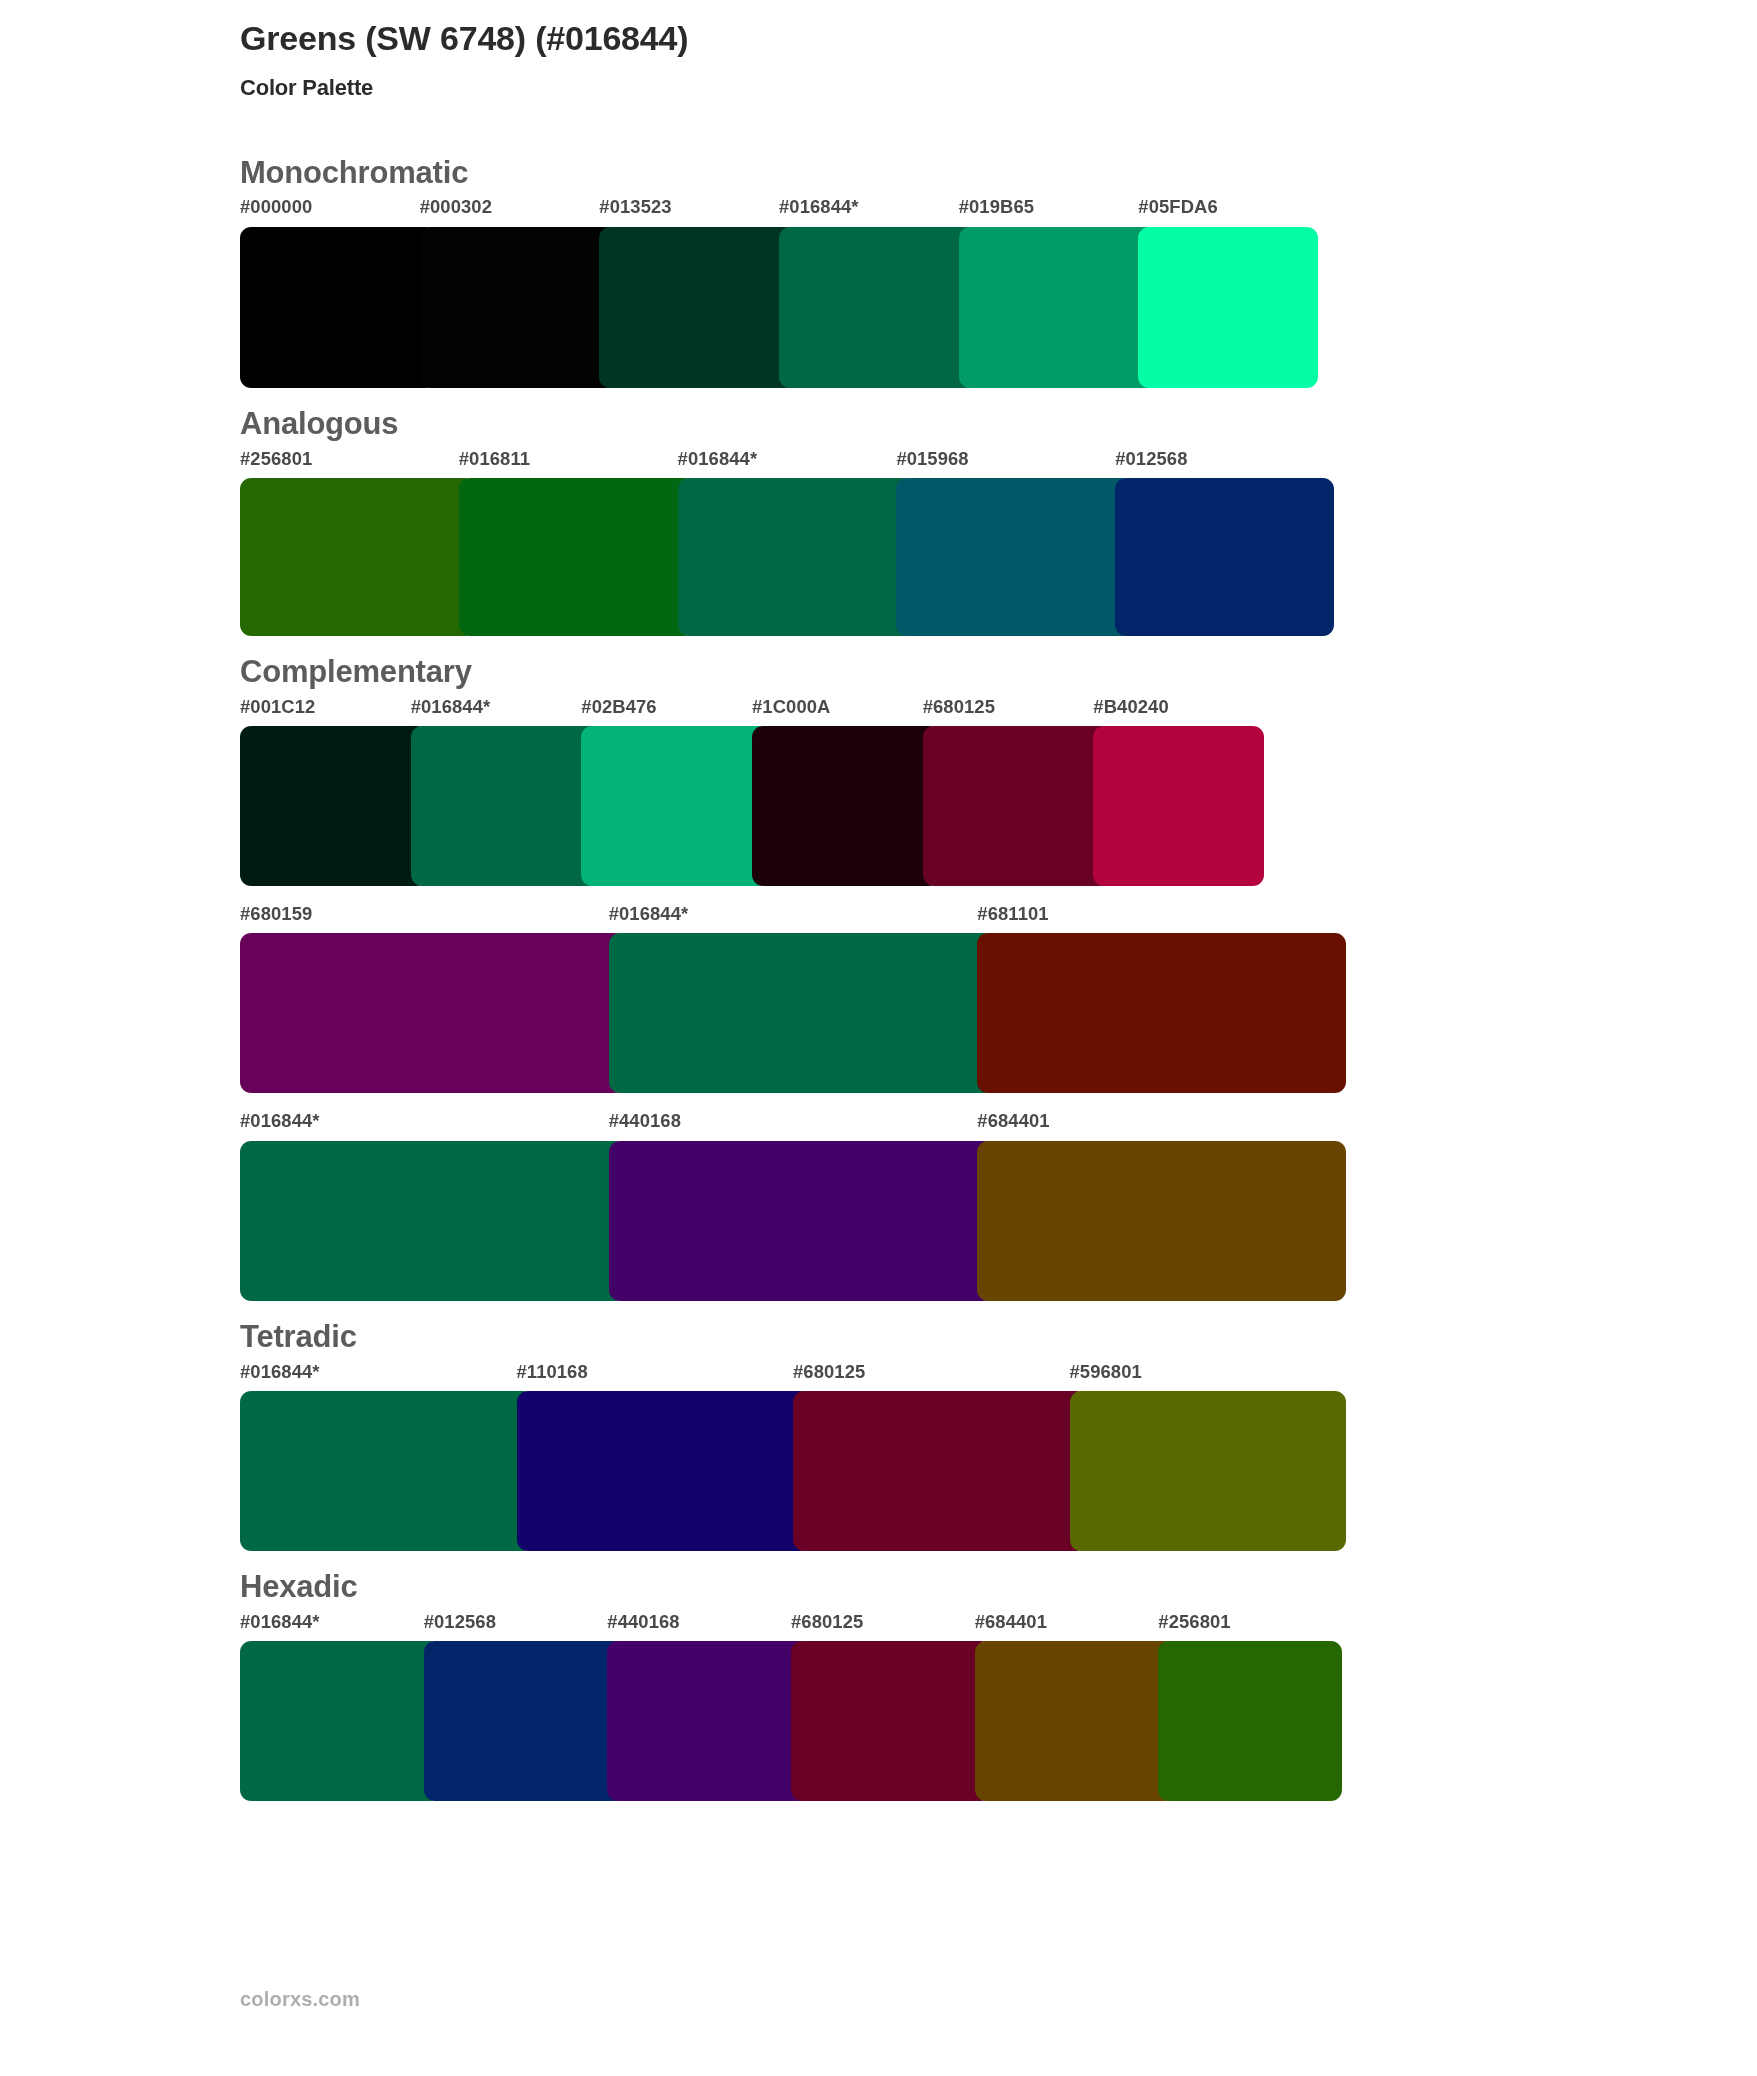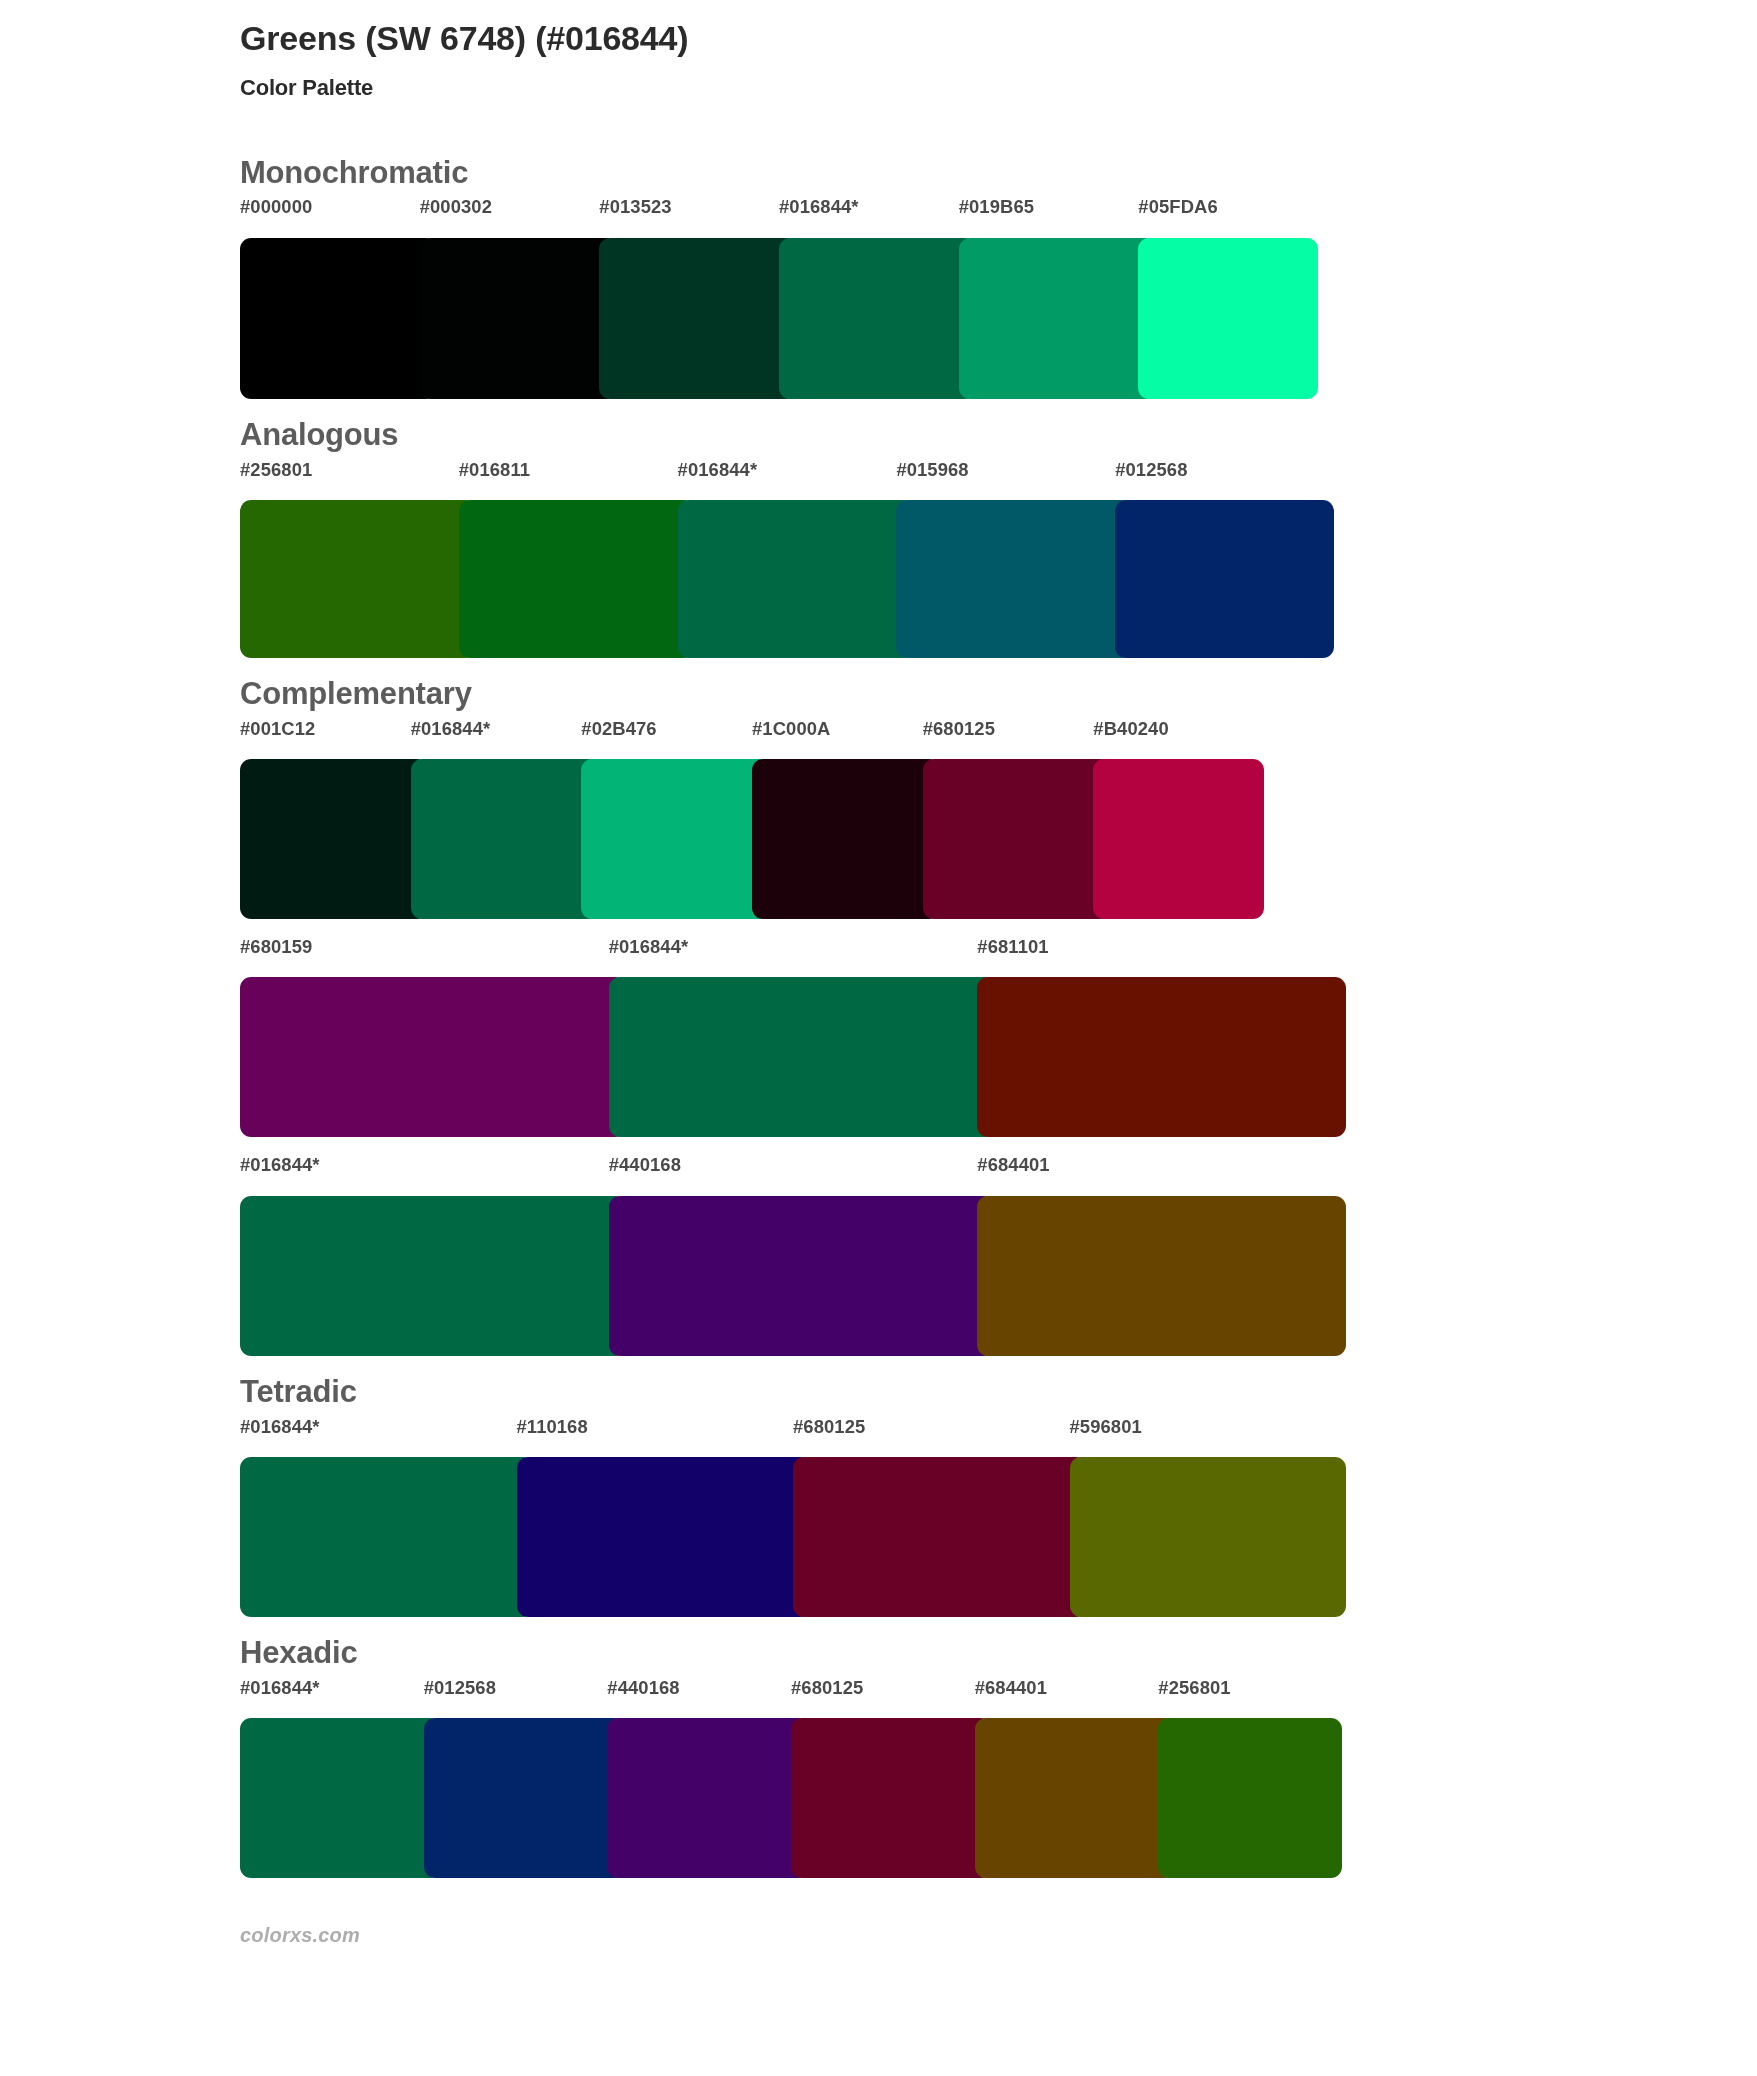--- a/index.html
+++ b/index.html
@@ -71,21 +71,21 @@
     position: relative;
     flex: 1 1 0;
     min-width: 0;
   }
   .swatch-label {
     display: block;
     font-size: 18.4px;
     font-weight: bold;
     color: #4a4a4a;
     line-height: 1;
-    padding-bottom: 21px;
+    padding-bottom: 10px;
     white-space: nowrap;
     letter-spacing: 0.1px;
   }
   .swatch-chip {
     display: block;
     width: 100%;
     border-radius: 11.2px;
   }
 
   
@@ -94,22 +94,21 @@
   .swatch:nth-child(3) { z-index: 3; }
   .swatch:nth-child(4) { z-index: 4; }
   .swatch:nth-child(5) { z-index: 5; }
   .swatch:nth-child(6) { z-index: 6; }
   .swatch:nth-child(7) { z-index: 7; }
 
   
   .footer {
     position: absolute;
     left: 240px;
-    top: 1924px;
-    font-style: italic;
+    top: 1988px;
   }
   .footer-text {
     font-size: 20px;
     font-weight: bold;
     color: #aeaeae;
     letter-spacing: 0.2px;
   }
 </style>
 </head>
 <body>

